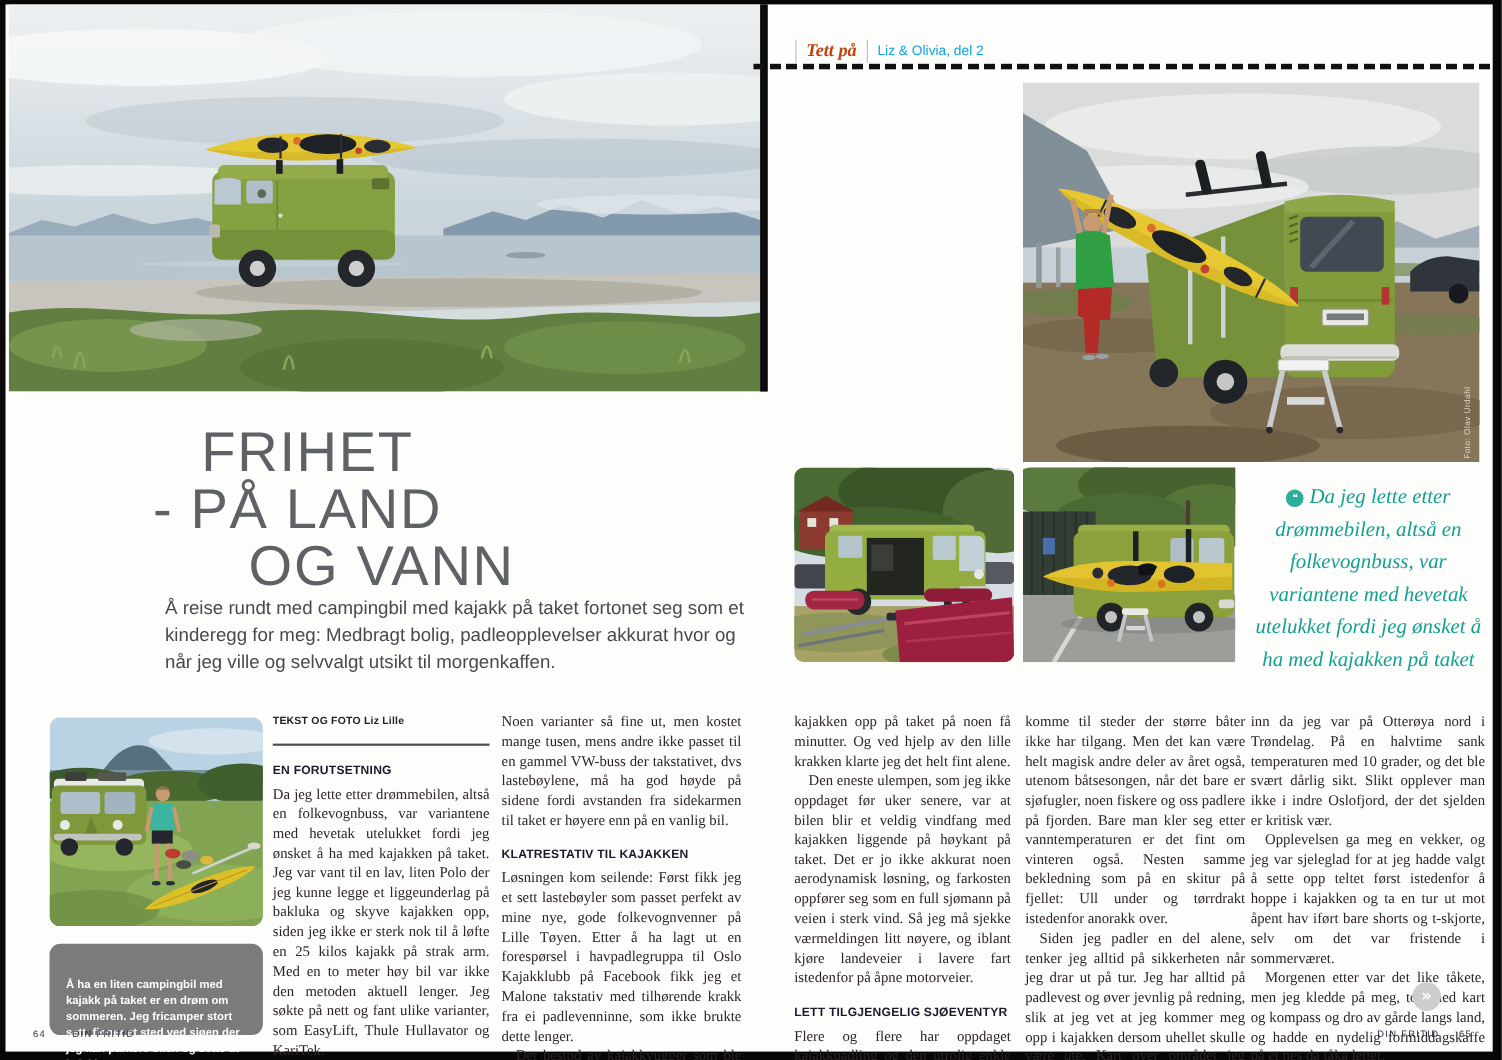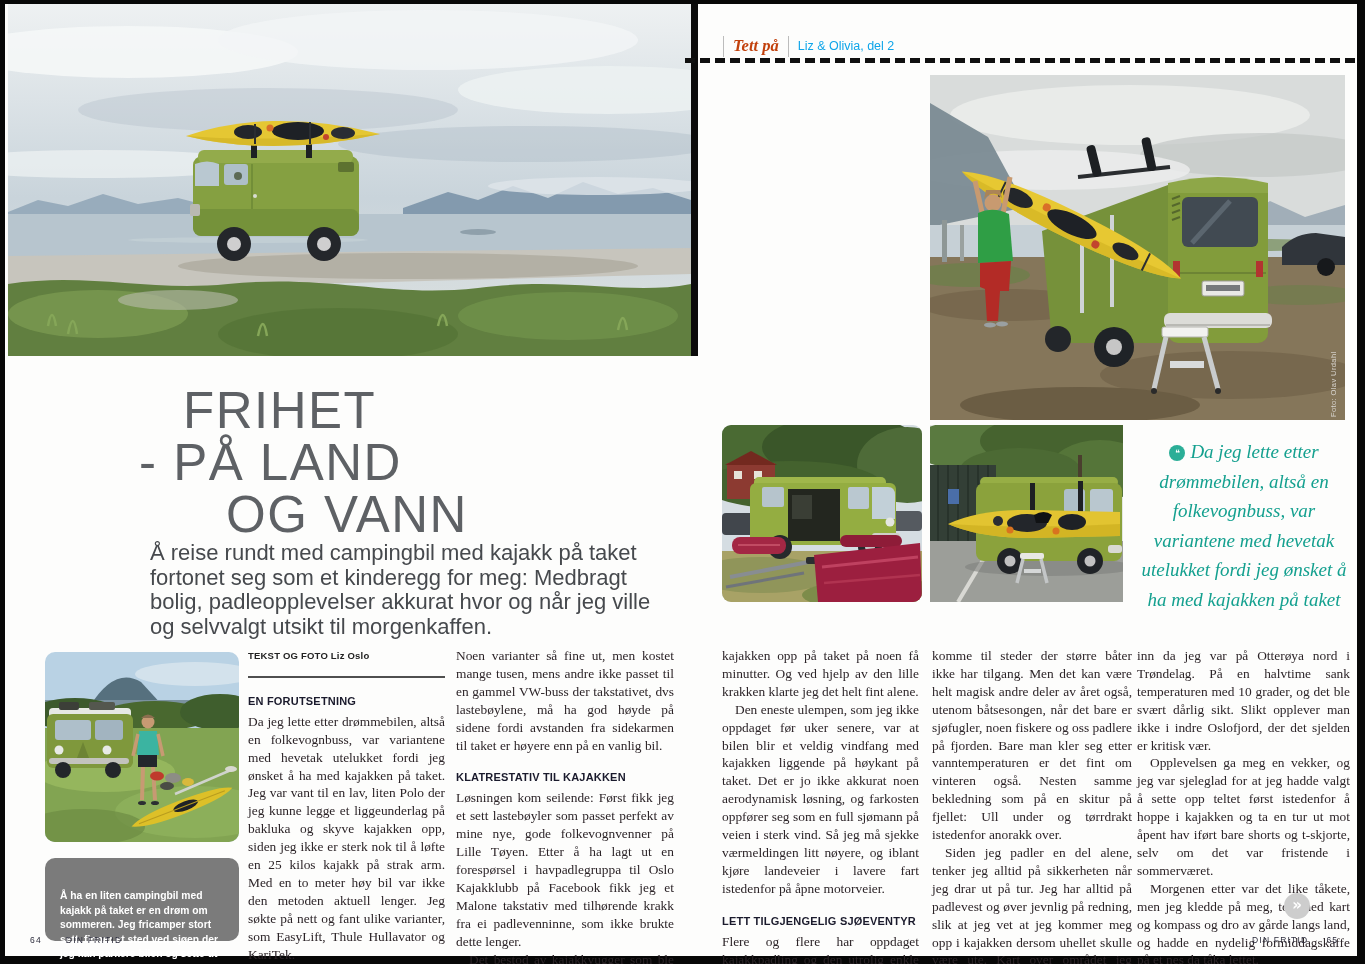--- a/index.html
+++ b/index.html
@@ -15,21 +15,21 @@
   .hero-left { left:8px; top:4px; width:683px; height:352px; }
   .gutter { position:absolute; left:691px; top:4px; width:7px; height:352px; background:#0b0b0b; }
 
   .title { position:absolute; left:0; top:0; margin:0; font-weight:200; color:#5e6165; }
   .title span { position:absolute; white-space:nowrap; font-size:51px; letter-spacing:1.5px; font-weight:200; }
   .t1 { left:183px; top:381px; }
   .t2 { left:139px; top:433px; }
   .t3 { left:226px; top:485px; }
 
   .intro { position:absolute; left:150px; top:541px; width:530px; margin:0;
-           font-size:22px; line-height:24.5px; color:#46494d; }
+           font-size:17px; line-height:24.5px; color:#46494d; }
 
   .photo-small-left { left:45px; top:652px; width:194px; height:190px; border-radius:10px; overflow:hidden; }
 
   .caption-box { position:absolute; left:45px; top:858px; width:194px; height:83px;
                  background:#7b7b7b; border-radius:10px; padding:31px 15px; }
   .caption-box p { margin:0; color:#ffffff; font-size:10.3px; line-height:14.6px; font-weight:bold; }
 
   
   .col { position:absolute; top:647px; font-family:"Liberation Serif", serif;
          font-size:13.4px; line-height:17.9px; color:#2c2428; text-align:justify; }
@@ -215,21 +215,21 @@
     </svg>
   </figure>
 
   <div class="caption-box">
     <p>Å ha en liten campingbil med kajakk på taket er en drøm om sommeren. Jeg fricamper stort sett, finner et sted ved sjøen der jeg kan parkere bilen og sette ut kajakken.</p>
   </div>
 
   <div class="col col1">
     <div class="byline">
       <span>TEKST OG FOTO</span>
-      <span>Liz Oslo</span>
+      <span>Liz Lille</span>
     </div>
     <hr class="byline-rule">
     <h3>EN FORUTSETNING</h3>
     <p>Da jeg lette etter drømmebilen, altså en folkevognbuss, var variantene med hevetak utelukket fordi jeg ønsket å ha med kajakken på taket. Jeg var vant til en lav, liten Polo der jeg kunne legge et liggeunderlag på bakluka og skyve kajakken opp, siden jeg ikke er sterk nok til å løfte en 25 kilos kajakk på strak arm. Med en to meter høy bil var ikke den metoden aktuell lenger. Jeg søkte på nett og fant ulike varianter, som EasyLift, Thule Hullavator og KariTek.</p>
   </div>
 
   <div class="col col2">
     <p>Noen varianter så fine ut, men kostet mange tusen, mens andre ikke passet til en gammel VW-buss der takstativet, dvs lastebøylene, må ha god høyde på sidene fordi avstanden fra sidekarmen til taket er høyere enn på en vanlig bil.</p>
     <h3>KLATRESTATIV TIL KAJAKKEN</h3>
     <p>Løsningen kom seilende: Først fikk jeg et sett lastebøyler som passet perfekt av mine nye, gode folkevognvenner på Lille Tøyen. Etter å ha lagt ut en forespørsel i havpadlegruppa til Oslo Kajakklubb på Facebook fikk jeg et Malone takstativ med tilhørende krakk fra ei padlevenninne, som ikke brukte dette lenger.</p>

